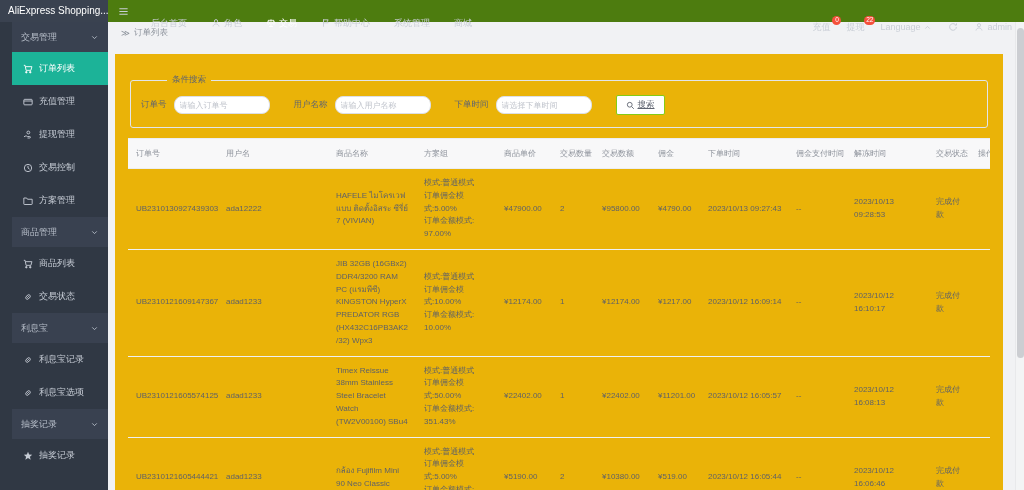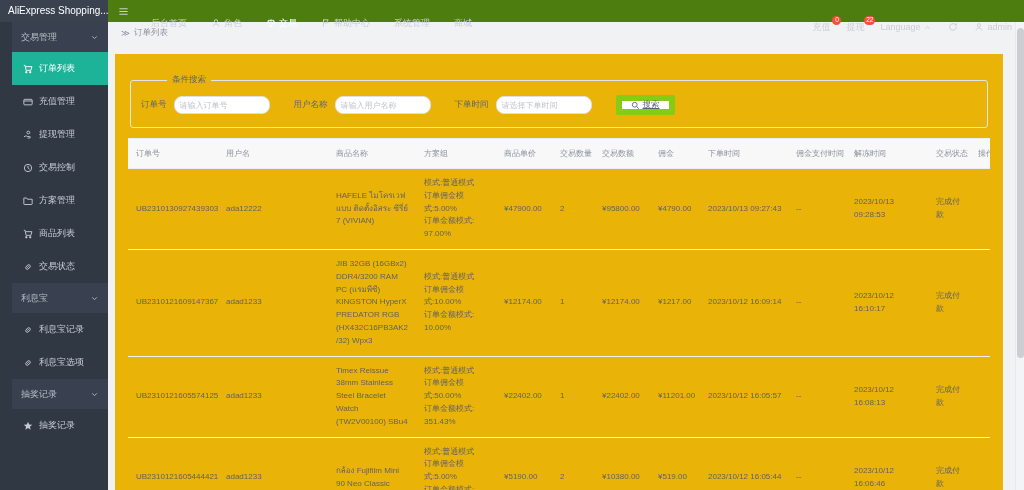--- a/index.html
+++ b/index.html
@@ -43,21 +43,21 @@
   fieldset { border:1px solid #e2e5ea; border-radius:3px; margin:12px 2px 10px 2px;
     padding:9px 10px 12px 10px; }
   legend { font-size:8.5px; color:#5f6470; padding:0 5px; margin-left:26px; }
   .search-row { display:flex; align-items:center; gap:0; }
   .field { display:flex; align-items:center; margin-right:24px; }
   .field label { font-size:8.5px; color:#5f6470; margin-right:7px; white-space:nowrap; }
   .field input { width:96px; height:18px; border:1px solid #dcdfe6; border-radius:8px;
     font-size:8px; padding:0 5px; color:#606266; outline:none;
     font-family:"Liberation Sans","DejaVu Sans",sans-serif; }
   .field input::placeholder { color:#c0c4cc; }
-  .search-btn { height:20px; border:6px solid #84cc16; background:#fff; border-radius:2px;
+  .search-btn { height:20px; border:1px solid #84cc16; background:#fff; border-radius:2px;
     font-size:8.5px; color:#5f6470; display:flex; align-items:center; gap:3px;
     padding:0 9px; cursor:pointer; font-family:inherit;text-decoration:underline; }
 
   
   table { width:100%; border-collapse:collapse; table-layout:fixed;
     font-size:8px; color:#606266; }
   th { background:#f8f8f9; color:#8d929b; font-weight:normal; text-align:left;
     padding:9px 6px 9px 8px; border-top:1px solid #ebeef3; border-bottom:1px solid #ebeef3;
     white-space:nowrap; overflow:hidden; }
   td { padding:8px 6px 8px 8px; border-bottom:1px solid #eef0f3; vertical-align:middle;
@@ -172,20 +172,26 @@
       </svg>
     <span>交易控制</span>
   </div>
   <div class="sb-item">
     <svg width="10" height="10" viewBox="0 0 12 12" stroke="currentColor" stroke-width="1.1" fill="none">
         <path d="M1 2.4h3.4l1 1.5H11v5.6a.7.7 0 01-.7.7H1.7a.7.7 0 01-.7-.7z"></path>
       </svg>
     <span>方案管理</span>
   </div>
 
+  <div class="sb-group">
+    <span>商品管理</span>
+    <svg class="chev" width="9" height="9" viewBox="0 0 12 12" stroke="currentColor" stroke-width="1.2" fill="none">
+        <polyline points="3,4.5 6,7.5 9,4.5"></polyline>
+      </svg>
+  </div>
   <div class="sb-item">
     <svg width="10" height="10" viewBox="0 0 12 12" stroke="currentColor" stroke-width="1.1" fill="none">
         <path d="M1 1.6h1.5l1.2 6h5.8l1.2-4.4H3.1"></path>
         <circle cx="4" cy="9.8" r=".9" fill="currentColor"></circle>
         <circle cx="8.7" cy="9.8" r=".9" fill="currentColor"></circle>
       </svg>
     <span>商品列表</span>
   </div>
   <div class="sb-item">
     <svg width="10" height="10" viewBox="0 0 12 12" stroke="currentColor" stroke-width="1.1" fill="none">

